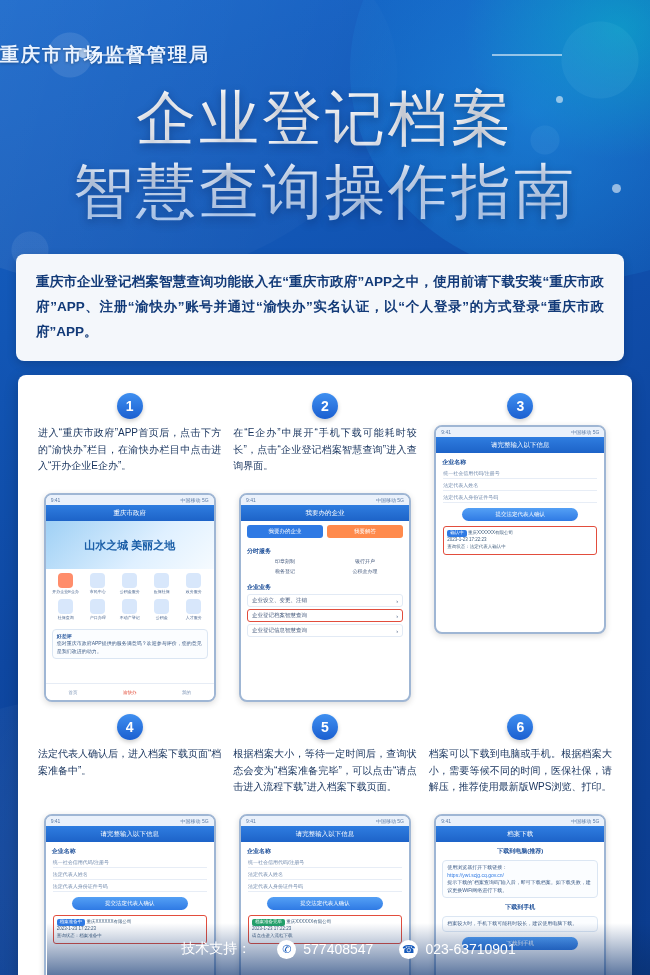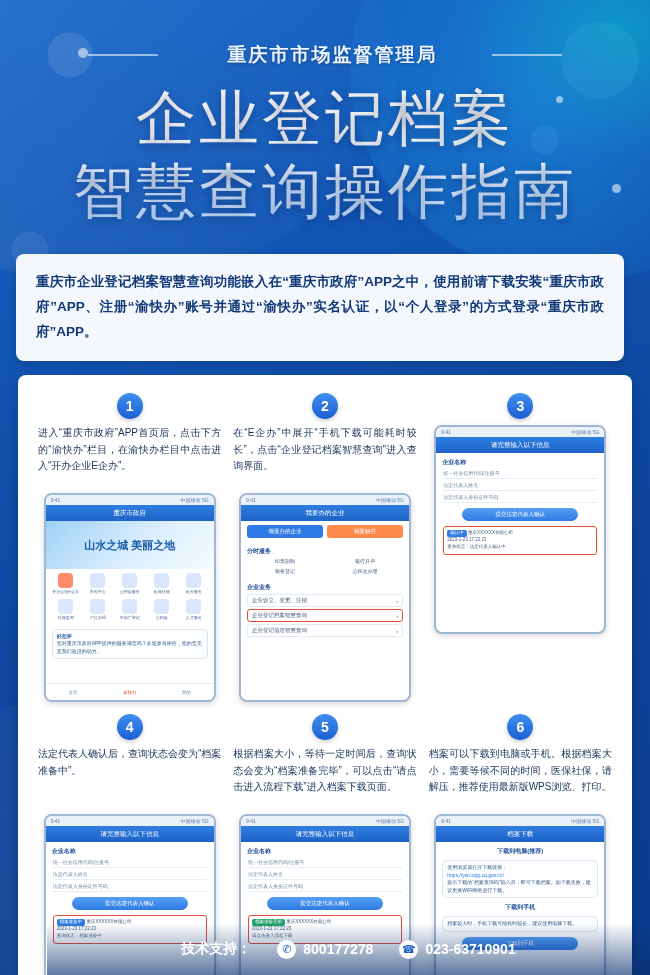--- a/index.html
+++ b/index.html
@@ -34,22 +34,22 @@
     background:radial-gradient(circle at 60% 40%, rgba(255,255,255,0.10), rgba(255,255,255,0) 72%);
   }
   .teal{
     position:absolute;right:-40px;top:-30px;width:240px;height:200px;
     background:radial-gradient(ellipse at 70% 30%, rgba(0,200,190,0.55), rgba(0,200,190,0) 65%);
   }
   .dot{position:absolute;border-radius:50%;background:rgba(255,255,255,0.55);}
 
   
   .org{
-    position:relative;text-align:center;color:#eaf3ff;font-size:19px;letter-spacing:2px;
-    padding-top:42px;font-weight:bold;text-shadow:0 1px 3px rgba(0,0,0,.3);padding-left:15px;
+    position:relative;color:#eaf3ff;font-size:19px;letter-spacing:2px;
+    padding-top:42px;font-weight:bold;text-shadow:0 1px 3px rgba(0,0,0,.3);
   }
   .org:before,.org:after{
     content:"";position:absolute;top:54px;width:70px;height:2px;background:rgba(255,255,255,.55);
   }
   .org:before{left:88px;}
   .org:after{right:88px;}
   .title{
     position:relative;text-align:center;margin-top:14px;
     font-size:60px;font-weight:normal;line-height:1.22;letter-spacing:3px;
     background:linear-gradient(180deg,#ffffff 35%,#bcd9ff 100%);
@@ -119,21 +119,21 @@
   .tag-blue{display:inline-block;background:#2f7ae4;color:#fff;border-radius:2px;padding:0 3px;font-size:4.5px;}
   .tag-green{display:inline-block;background:#23a06a;color:#fff;border-radius:2px;padding:0 3px;font-size:4.5px;}
   .ph-tabs{
     position:absolute;bottom:0;left:0;right:0;height:16px;border-top:1px solid #e6ecf5;background:#fff;
     display:flex;align-items:center;justify-content:space-around;font-size:4.5px;color:#7790b3;
   }
   .ph-tabs .act{color:#e2452f;}
   .footer{
     position:absolute;left:0;right:0;bottom:0;height:52px;
     background:linear-gradient(180deg,rgba(9,48,110,.0),rgba(9,48,110,.65));
-    display:flex;align-items:center;justify-content:center;gap:26px;color:#fff;font-size:14px;font-weight:bold;margin-left:47px;
+    display:flex;align-items:center;justify-content:center;gap:26px;color:#fff;font-size:14px;font-weight:normal;margin-left:47px;
   }
   .ftitem{display:flex;align-items:center;gap:7px;}
   .ic-circle{
     width:19px;height:19px;border-radius:50%;background:#fff;color:#1559bb;
     display:flex;align-items:center;justify-content:center;font-size:11px;
   }
 </style>
 </head>
 <body>
 
@@ -282,21 +282,21 @@
             <div><span class="tag-blue">确认中</span>
               <span>重庆XXXXXX有限公司</span></div>
             <div>2023-1-23 17:22:23</div>
             <div>查询状态：法定代表人确认中</div>
           </div>
         </div>
       </div>
 
       <div class="cell">
         <div class="badge">4</div>
-        <div class="desc">法定代表人确认后，查询状态会变为“档案准备中”。</div>
+        <div class="desc">法定代表人确认后，进入档案下载页面“档案准备中”。</div>
         <div class="phone">
           <div class="statusbar">
             <span>9:41</span>
             <span>中国移动 5G</span>
           </div>
           <div class="ph-head">请完整输入以下信息</div>
           <div class="ph-label">企业名称</div>
           <div class="ph-field">统一社会信用代码/注册号</div>
           <div class="ph-field">法定代表人姓名</div>
           <div class="ph-field">法定代表人身份证件号码</div>
@@ -358,20 +358,20 @@
 
     </div>
   </div>
 
   <div class="footer">
     <div class="ftitem">
       <span>技术支持：</span>
     </div>
     <div class="ftitem">
       <span class="ic-circle">✆</span>
-      <span>800177278</span>
+      <span>577408547</span>
     </div>
     <div class="ftitem">
       <span class="ic-circle">☎</span>
       <span>023-63710901</span>
     </div>
   </div>
 </div>
 
 </body></html>

